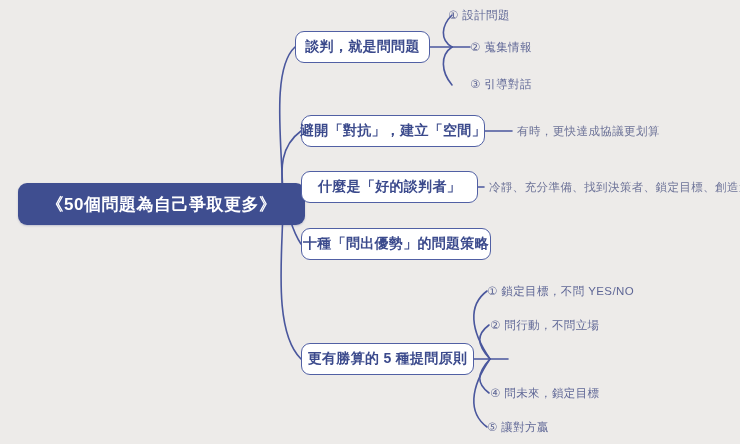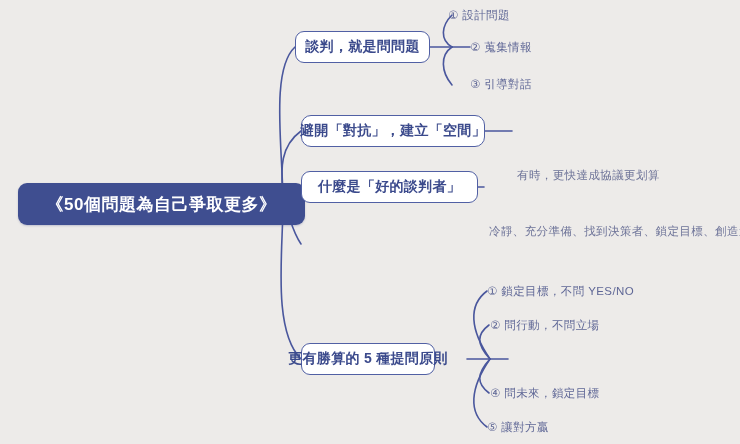--- a/index.html
+++ b/index.html
@@ -57,38 +57,37 @@
     font-size: 14px;
     font-weight: bold;
     height: 32px;
     padding: 0 0;
     letter-spacing: 0.3px;
   }
   #branch-1 { left: 295px; top: 31px;  width: 135px; }
   #branch-2 { left: 301px; top: 115px; width: 184px; border-radius: 10px; }
   #branch-3 { left: 301px; top: 171px; width: 177px; }
   #branch-4 { left: 301px; top: 228px; width: 190px; }
-  #branch-5 { left: 301px; top: 343px; width: 134px; }
+  #branch-5 { left: 301px; top: 343px; width: 173px; }
 
   
   .leaf {
     position: absolute;
     color: #5f6796;
     font-size: 11.5px;
     white-space: nowrap;
     letter-spacing: 0.4px;
   }
   
   .note {
     position: absolute;
     color: #6d7398;
     font-size: 11.5px;
     white-space: nowrap;
     letter-spacing: 0.4px;
-    margin-top: 44px;
   }
 </style>
 </head>
 <body>
 
 <div id="mindmap">
 
   <svg id="connector-layer" viewBox="0 0 740 444" width="740" height="444" xmlns="http://www.w3.org/2000/svg">
     <g fill="none" stroke="#4a579d" stroke-width="1.6" stroke-linecap="round">
 
@@ -128,20 +127,21 @@
   <div class="leaf" style="left:448px; top:8px;">① 設計問題</div>
   <div class="leaf" style="left:470px; top:40px;">② 蒐集情報</div>
   <div class="leaf" style="left:470px; top:77px;">③ 引導對話</div>
 
   <div class="node branch" id="branch-2">避開「對抗」，建立「空間」</div>
   <div class="note" style="left:517px; top:124px;">有時，更快達成協議更划算</div>
 
   <div class="node branch" id="branch-3">什麼是「好的談判者」</div>
   <div class="note" style="left:489px; top:180px;">冷靜、充分準備、找到決策者、鎖定目標、創造連結和尊重</div>
 
+  <div class="node branch" id="branch-4">十種「問出優勢」的問題策略</div>
 
   <div class="node branch" id="branch-5">更有勝算的 5 種提問原則</div>
   <div class="leaf" style="left:487px; top:284px;">① 鎖定目標，不問 YES/NO</div>
   <div class="leaf" style="left:490px; top:318px;">② 問行動，不問立場</div>
   <div class="leaf" style="left:490px; top:386px;">④ 問未來，鎖定目標</div>
   <div class="leaf" style="left:487px; top:420px;">⑤ 讓對方贏</div>
 
 </div>
 
 </body></html>

